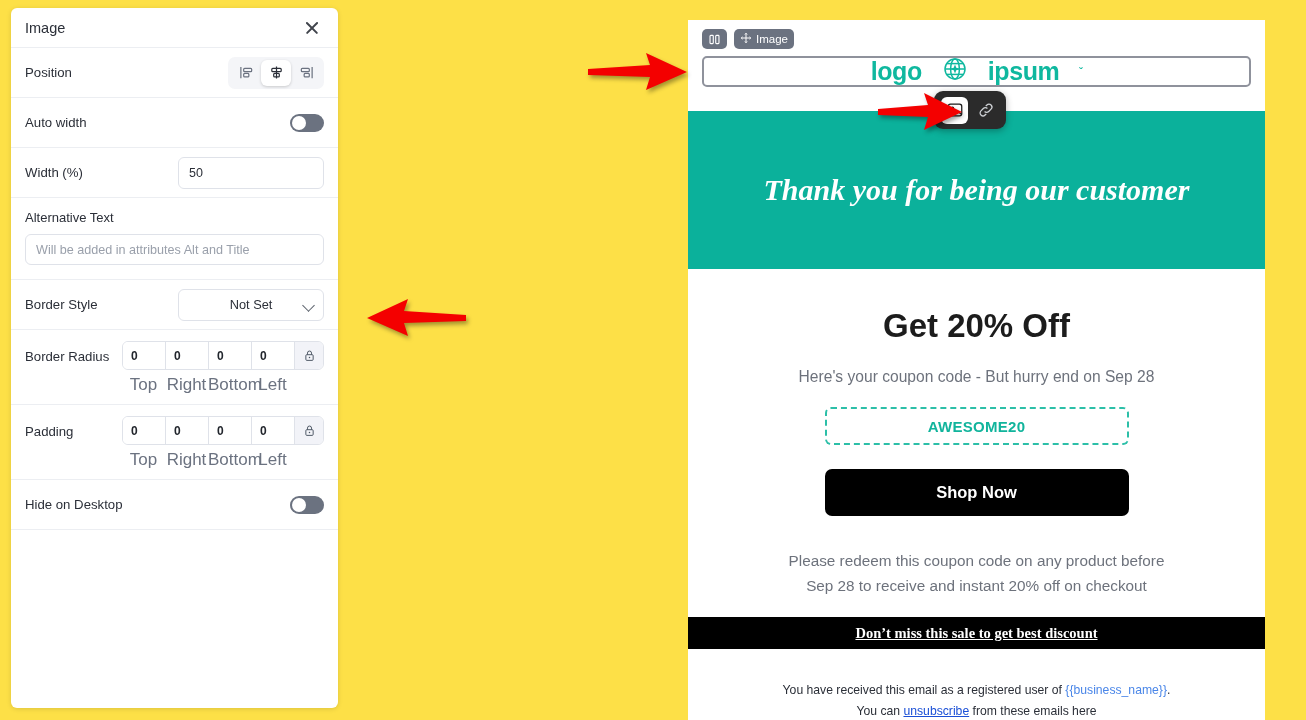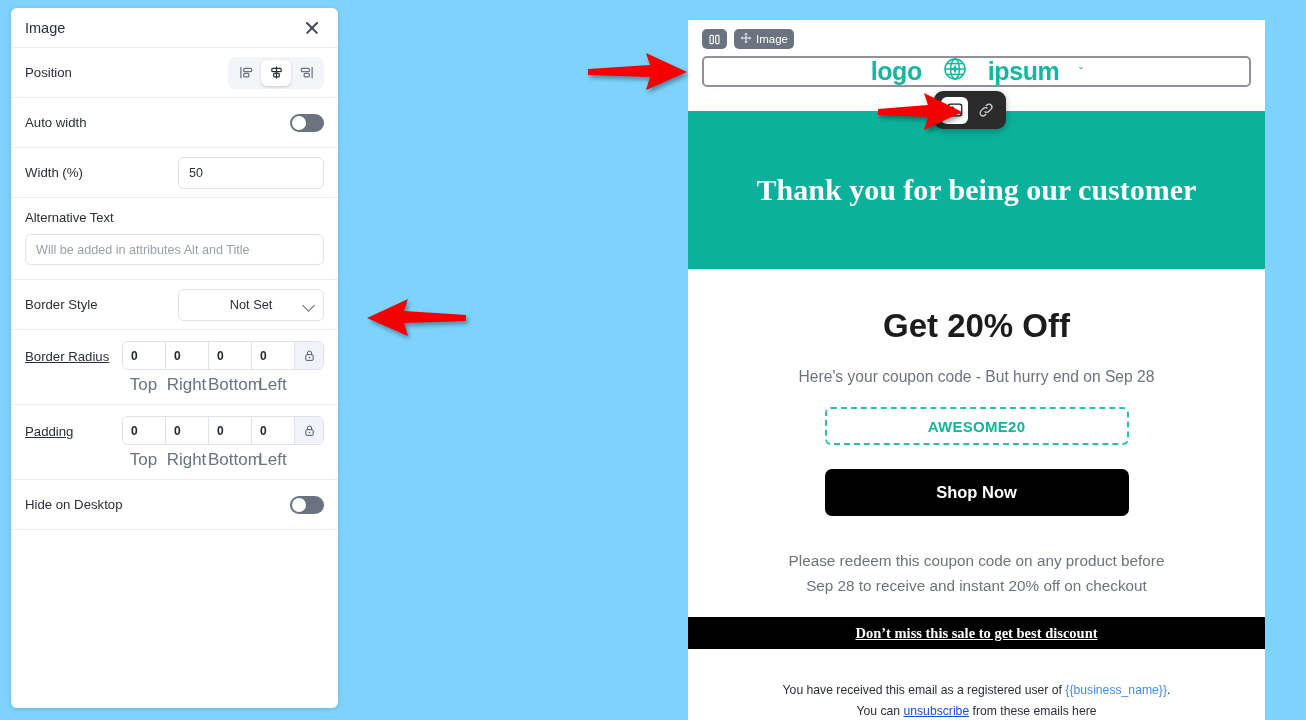--- a/index.html
+++ b/index.html
@@ -2,21 +2,21 @@
 <html><head>
 <meta charset="utf-8">
 <style>
   * { box-sizing: border-box; margin: 0; padding: 0; }
   html, body {
     width: 1306px; height: 720px;
     background: #f5f5f5;
     font-family: "Liberation Sans", sans-serif;
     overflow: hidden;
   }
-  .root { position: relative; width: 1306px; height: 720px; background:#7dd3fc; }
+  .root { position: relative; width: 1306px; height: 720px; background:#fde047; }
 
   
   .panel {
     position: absolute; left: 11px; top: 8px;
     width: 327px; height: 700px;
     background: #ffffff;
     border-radius: 6px;
     box-shadow: 0 1px 5px rgba(0,0,0,.13);
     overflow: hidden;
   }
@@ -90,21 +90,21 @@
     position:absolute; right: 11px; top: 12px; width: 9px; height: 9px;
     border-right: 1.6px solid #5a606b; border-bottom: 1.6px solid #5a606b;
     transform: rotate(45deg); pointer-events:none;
   }
 
   
   .spacing-row {
     display:flex; align-items:flex-start; justify-content:space-between;
     padding: 11px 14px 9px; border-bottom:1px solid #eceef2;
   }
-  .spacing-label { font-size: 13.2px; color:#2b2f38; margin-top: 8px; text-decoration: underline; }
+  .spacing-label { font-size: 13.2px; color:#2b2f38; margin-top: 8px; }
   .spacing-ctl { }
   .boxes { display:flex; border:1px solid #dfe2e9; border-radius:6px; overflow:hidden; }
   .box {
     width: 43px; height: 27px; border-right:1px solid #dfe2e9;
     display:flex; align-items:center; padding-left: 8px;
     font-size: 12px; color:#22262d; font-weight: bold; background:#fff;
   }
   .lockbtn {
     width: 28px; height: 27px; background:#f2f3f8;
     display:flex; align-items:center; justify-content:center; cursor:pointer;
@@ -156,21 +156,21 @@
     width: 27px; height: 27px; border-radius:6px;
     display:flex; align-items:center; justify-content:center; cursor:pointer;
   }
   .ft-btn.active { background:#fff; }
 
   .banner {
     position:absolute; left:0; top: 91px; width: 577px; height: 158px;
     background:#0bb19b; display:flex; align-items:center; justify-content:center;
   }
   .banner-text {
-    font-family:"Liberation Serif", serif; font-weight: bold;
+    font-family:"Liberation Serif", serif; font-style: italic; font-weight: bold;
     color:#fff; font-size: 30px;
   }
 
   .body-wrap { position:absolute; left:0; top: 249px; width: 577px; }
   .headline {
     text-align:center; font-size: 33px; font-weight:bold; color:#1c1c1c;
     margin-top: 38px;
   }
   .sub {
     text-align:center; font-size: 15.6px; color:#6d727c; margin-top: 23px;

